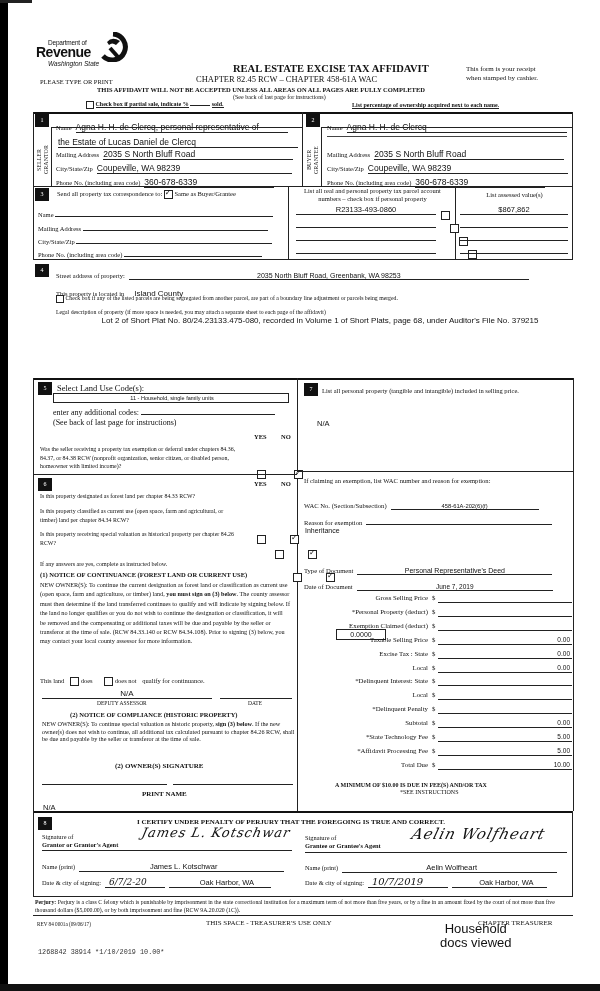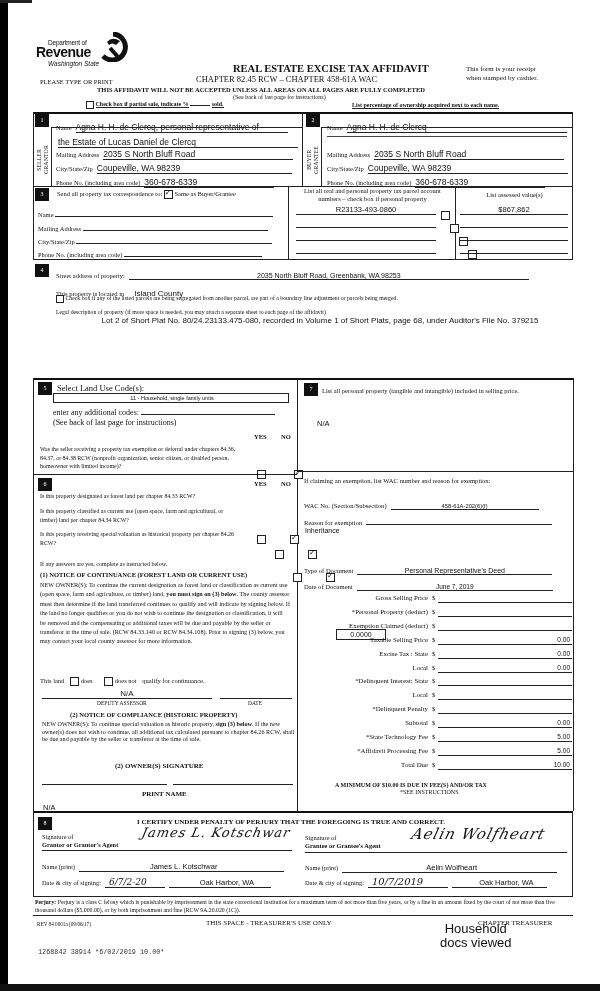--- a/index.html
+++ b/index.html
@@ -350,16 +350,16 @@
   <span>Perjury is a class C felony which is punishable by imprisonment in the state correctional institution for a maximum term of not more than five years, or by a fine in an amount fixed by the court of not more than five thousand dollars ($5,000.00), or by both imprisonment and fine (RCW 9A.20.020 (1C)).</span>
 </div>
 <div class="hline" style="left:33px; top:915px; width:540px;"></div>
 <div class="abs serif" style="left:37px; top:921px; font-size:5.2px;">REV 84 0001a (09/06/17)</div>
 <div class="abs serif" style="left:190px; top:919px; font-size:7px;margin-left:16px;">THIS SPACE - TREASURER'S USE ONLY</div>
 <div class="abs serif" style="left:478px; top:919px; font-size:7px;">CHAPTER TREASURER</div>
 <div class="abs sans" style="left:440px; top:922px; font-size:13px; line-height:14px;">
   <div>Household</div>
   <div>docs viewed</div>
 </div>
-<div class="abs mono" style="left:38px; top:948px; font-size:6.8px; color:#333;">1268842 38914 *6/02/2019 10.00*</div>
+<div class="abs mono" style="left:38px; top:948px; font-size:6.8px; color:#333;">1268842 38914 *1/10/2019 10.00*</div>
 
 
 
 
 </body></html>

